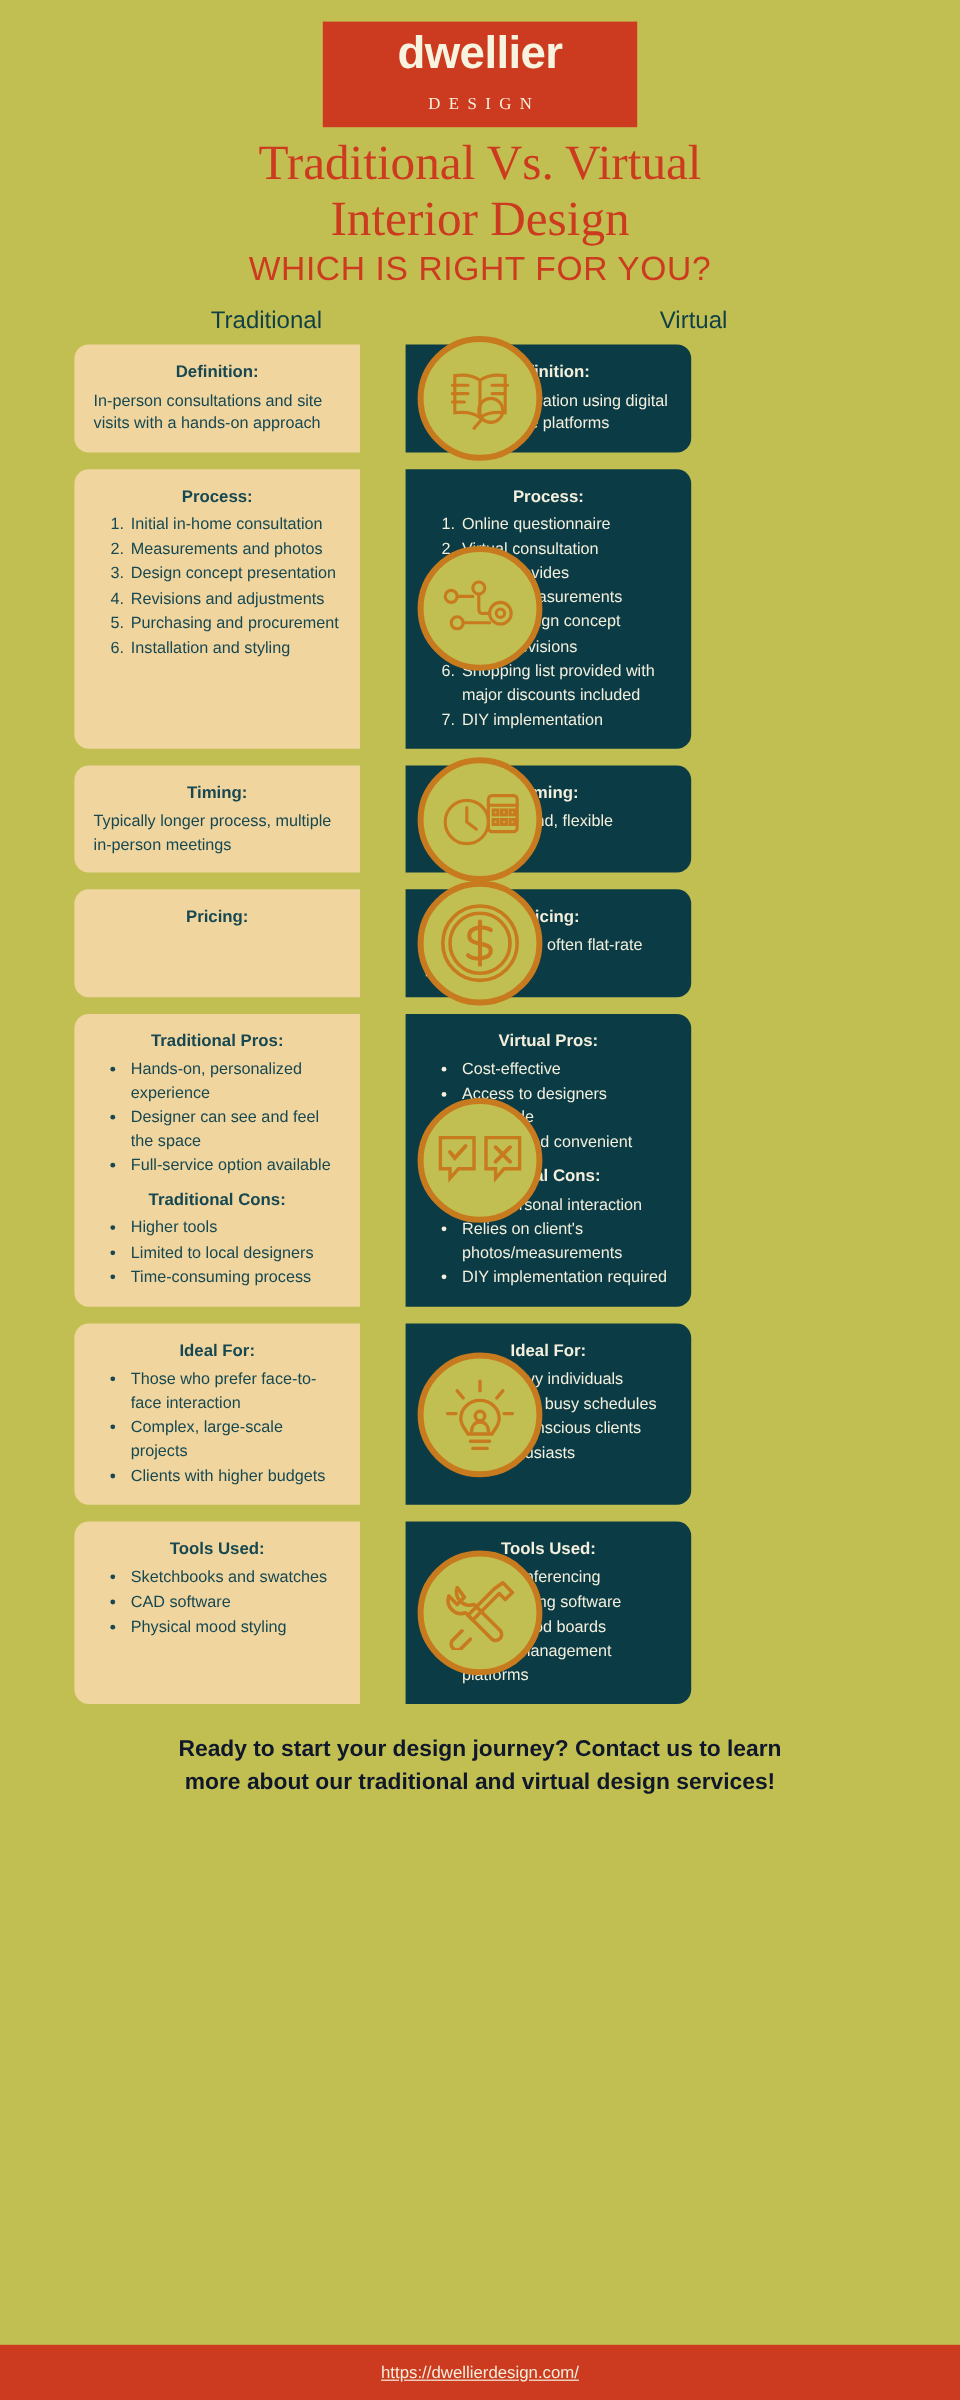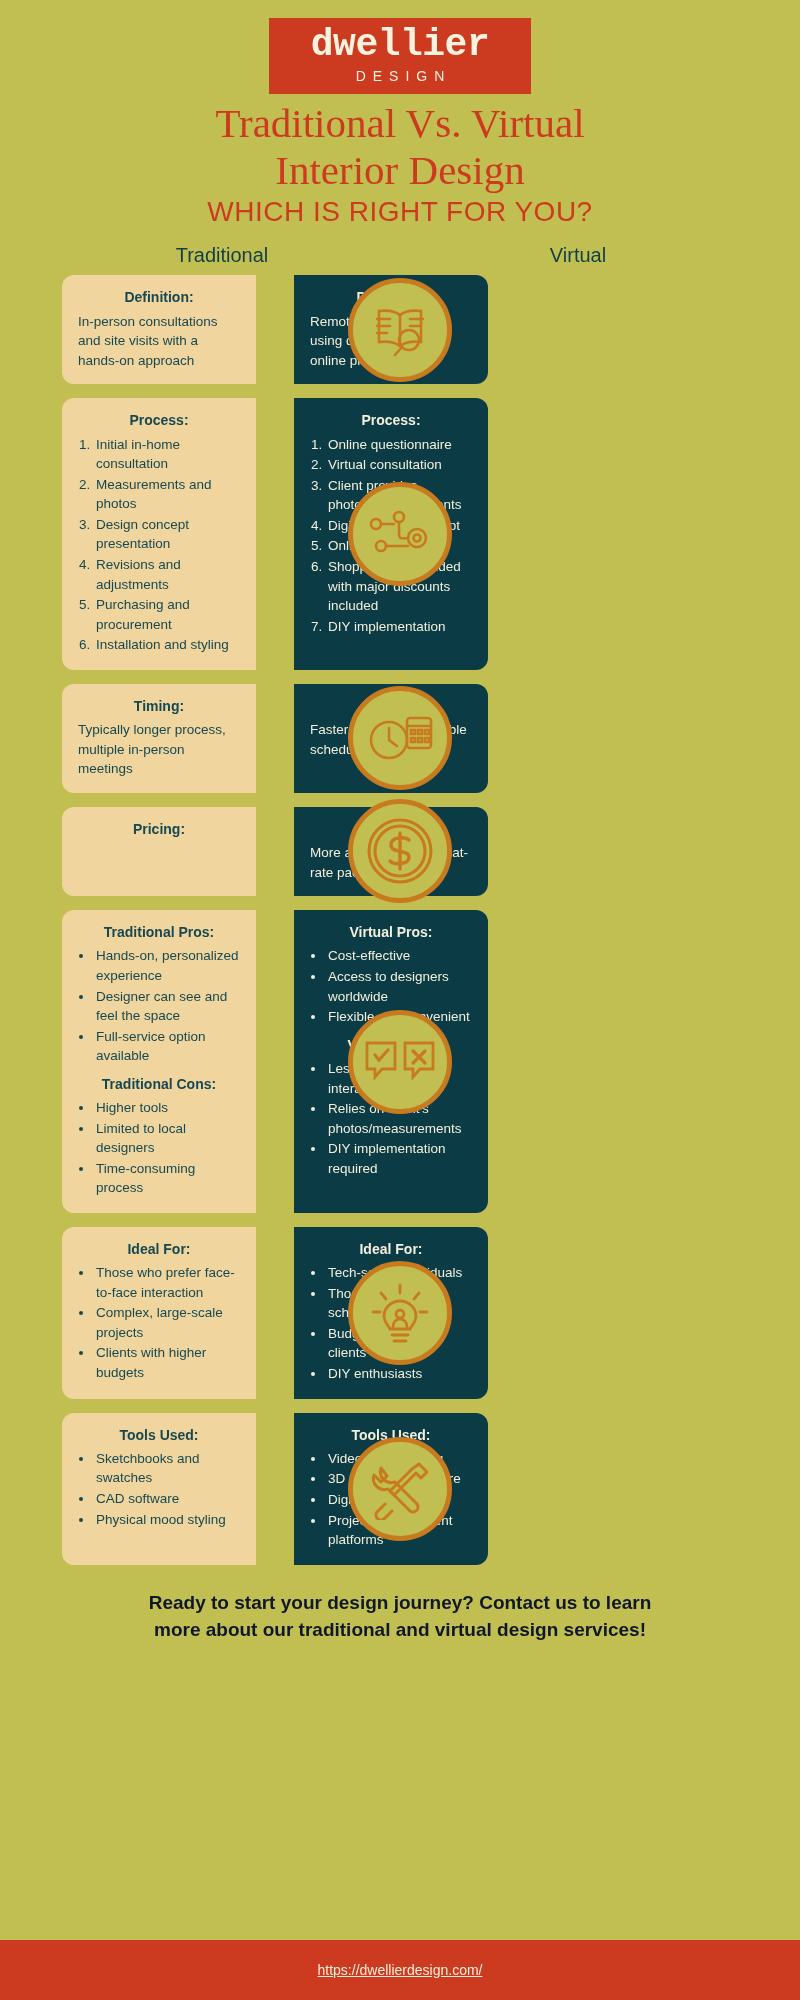--- a/index.html
+++ b/index.html
@@ -11,26 +11,26 @@
   }
   .page { position: relative; width: 800px; height: 2000px; background: #c2bf52; }
 
   
   .logo-wrap { display: flex; justify-content: center; padding-top: 18px; }
   .logo-banner {
     background: #cc3b1f; width: 262px; padding: 8px 0 10px 0;
     text-align: center;
   }
   .logo-word {
-    font-family: Liberation Mono, monospace; font-weight: bold;
+    font-family: Liberation Sans, sans-serif; font-weight: bold;
     font-size: 38px; color: #f7f3df; letter-spacing: -0.5px; line-height: 1;
   }
   .logo-sub {
-    font-family: Liberation Sans, sans-serif; font-size: 14px;
-    color: #f7f3df; letter-spacing: 7px; margin-top: 4px; padding-left:7px;
+    font-family: Liberation Serif, serif; font-size: 14px;
+    color: #f7f3df; letter-spacing: 7px; margin-top: 16px; padding-left:7px;
   }
 
   
   .title {
     font-family: "Liberation Serif", serif; color: #cc3b1f;
     font-size: 41px; text-align: center; line-height: 1.15; margin-top: 6px;
   }
   .subtitle {
     font-family: Liberation Sans, sans-serif; color: #cc3b1f;
     font-size: 28px; text-align: center; letter-spacing: 0.5px; margin-top: 2px;
@@ -40,51 +40,51 @@
   .col-heads { display: flex; margin-top: 16px; padding: 0 62px; }
   .col-head {
     flex: 1; text-align: center; font-size: 20px; color: #103f47;
   }
   .col-head.left { margin-right: 36px; }
 
   
   .rows { margin-top: 8px; padding: 0 62px; }
   .row { position: relative; display: flex; align-items: stretch; margin-bottom: 14px; }
   .card {
-    width: 194px; padding: 12px 16px 14px 16px; border-radius: 12px;
+    width: 238px; padding: 12px 16px 14px 16px; border-radius: 12px;
     font-size: 13.5px; line-height: 1.45;
   }
   .card.trad { background: #f0d69e; color: #174852; border-radius: 12px 0 0 12px; }
   .card.virt { background: #0b3b45; color: #f3efdc; border-radius: 0 12px 12px 0; margin-left: 38px; }
   .card h3 { font-size: 14px; text-align: center; margin-bottom: 4px; font-weight: bold; }
   .card ul, .card ol { margin: 0 0 0 16px; }
   .card ul { list-style: disc; }
   .card ol { list-style: decimal; }
-  .card li { margin-bottom: 1px; padding-left: 2px; }
+  .card li { margin-bottom: 1px; padding-left: 2px; margin-left: 13px; }
   .card p { margin: 0; }
   .card h3.mid { margin-top: 8px; }
 
   
   .icon-circle {
     position: absolute; left: 50%; top: 50%;
     transform: translate(-50%, -50%);
     width: 104px; height: 104px; border-radius: 50%;
     background: #c2bf52; border: 5px solid #c87a1e;
     display: flex; align-items: center; justify-content: center;
     z-index: 5;
   }
   .icon-circle svg { display: block; }
 
   
   .cta {
     text-align: center; color: #0f172a; font-size: 19px; font-weight: bold;
     line-height: 1.45; padding: 10px 46px 0 46px;
   }
   .footer {
-    position: absolute; left: 0; bottom: 0; width: 800px; height: 60px;
+    position: absolute; left: 0; bottom: 0; width: 800px; height: 46px;
     background: #cc3b1f; display: flex; align-items: center; justify-content: center;
   }
   .footer a {
     color: #f3efdc; font-size: 14px; text-decoration: underline;
   }
 </style>
 </head>
 <body>
 
 <div class="page">

